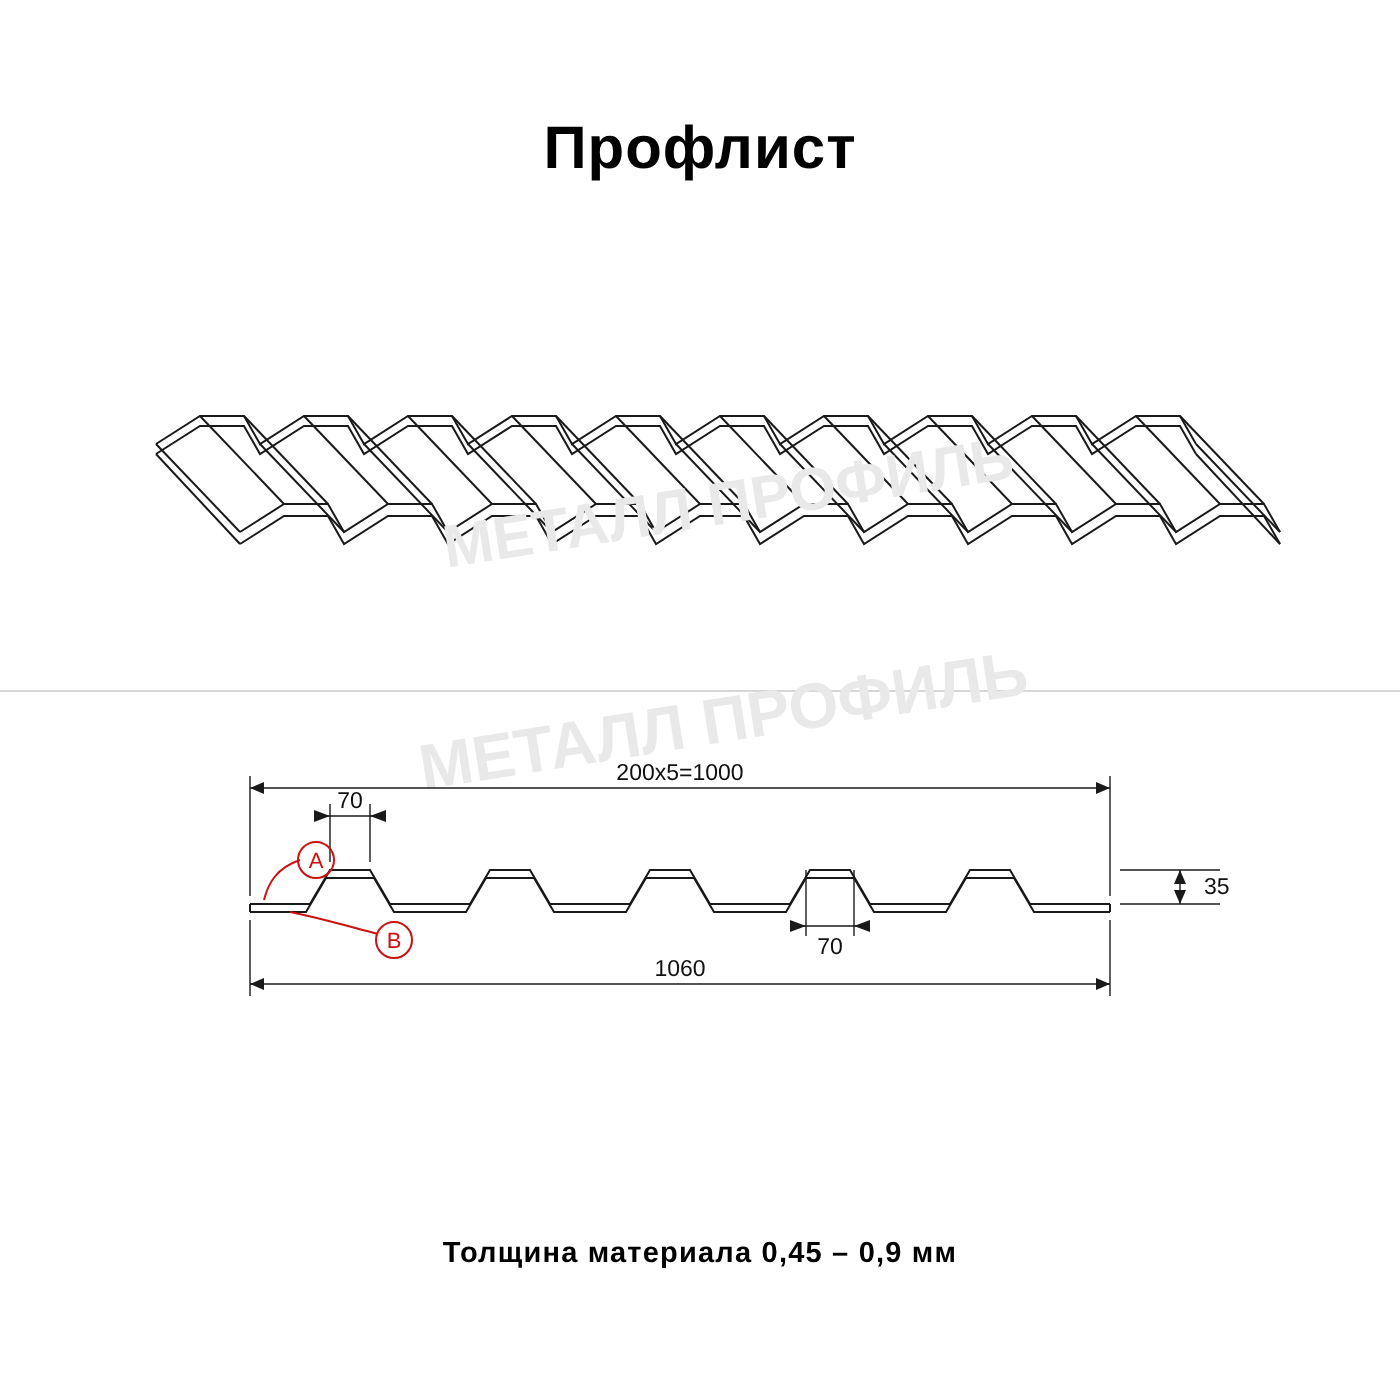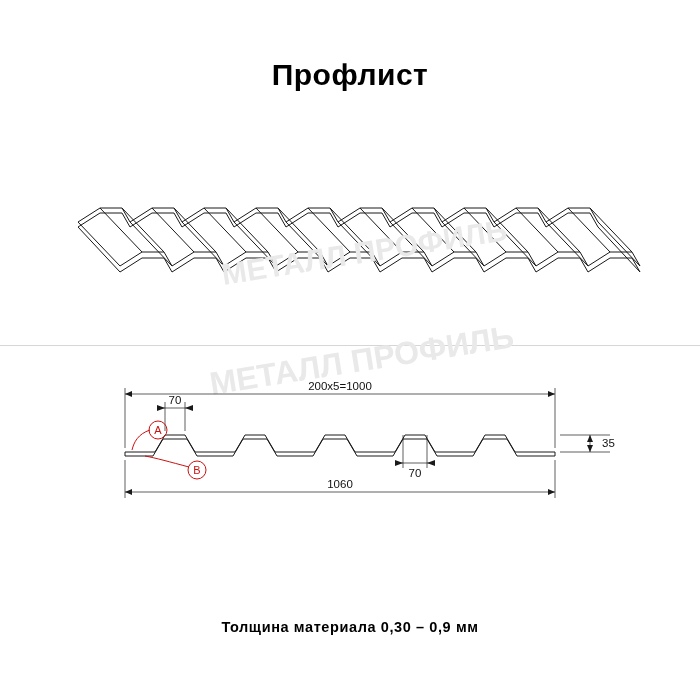--- a/index.html
+++ b/index.html
@@ -243,15 +243,15 @@
 
       <g>
         <circle class="callout" cx="107" cy="90" r="9"></circle>
         <text class="callout-txt" x="107" y="94" text-anchor="middle">B</text>
         <path class="callout" d="M99 87 C 80 82, 66 78, 55 76"></path>
       </g>
 
     </svg>
   </div>
 
-  <div class="footnote">Толщина материала 0,30 – 0,9 мм</div>
+  <div class="footnote">Толщина материала 0,45 – 0,9 мм</div>
 
 </div>
 
 </body></html>

